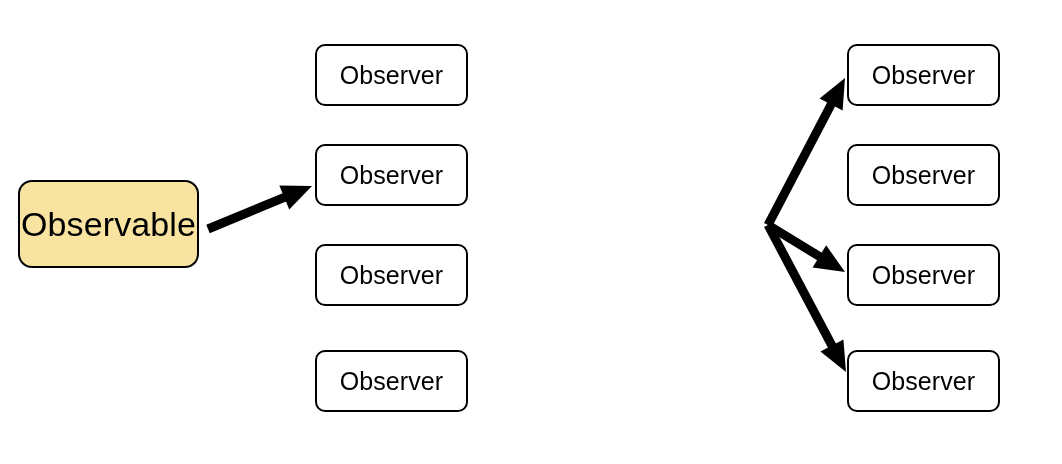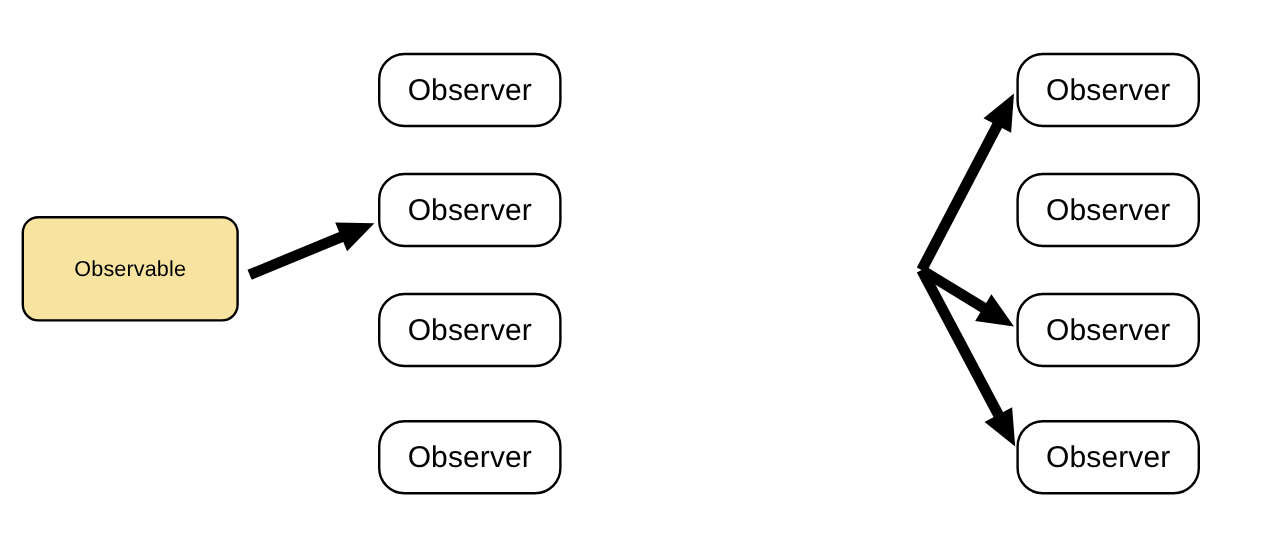--- a/index.html
+++ b/index.html
@@ -18,31 +18,31 @@
     background: #ffffff;
     overflow: hidden;
   }
   .node {
     position: absolute;
     box-sizing: border-box;
     display: flex;
     align-items: center;
     justify-content: center;
     border: 2.5px solid #000000;
-    border-radius: 22px;
+    border-radius: 10px;
     background: #ffffff;
     color: #000000;
     font-size: 25px;
     line-height: 1;
     letter-spacing: 0.1px;
     white-space: nowrap;
   }
   .node.subject-node {
     border-radius: 14px;
-    font-size: 18px;
+    font-size: 34px;
   }
   .node-label {
     display: block;
     pointer-events: none;
   }
   svg.edges {
     position: absolute;
     left: 0;
     top: 0;
     width: 1062px;

